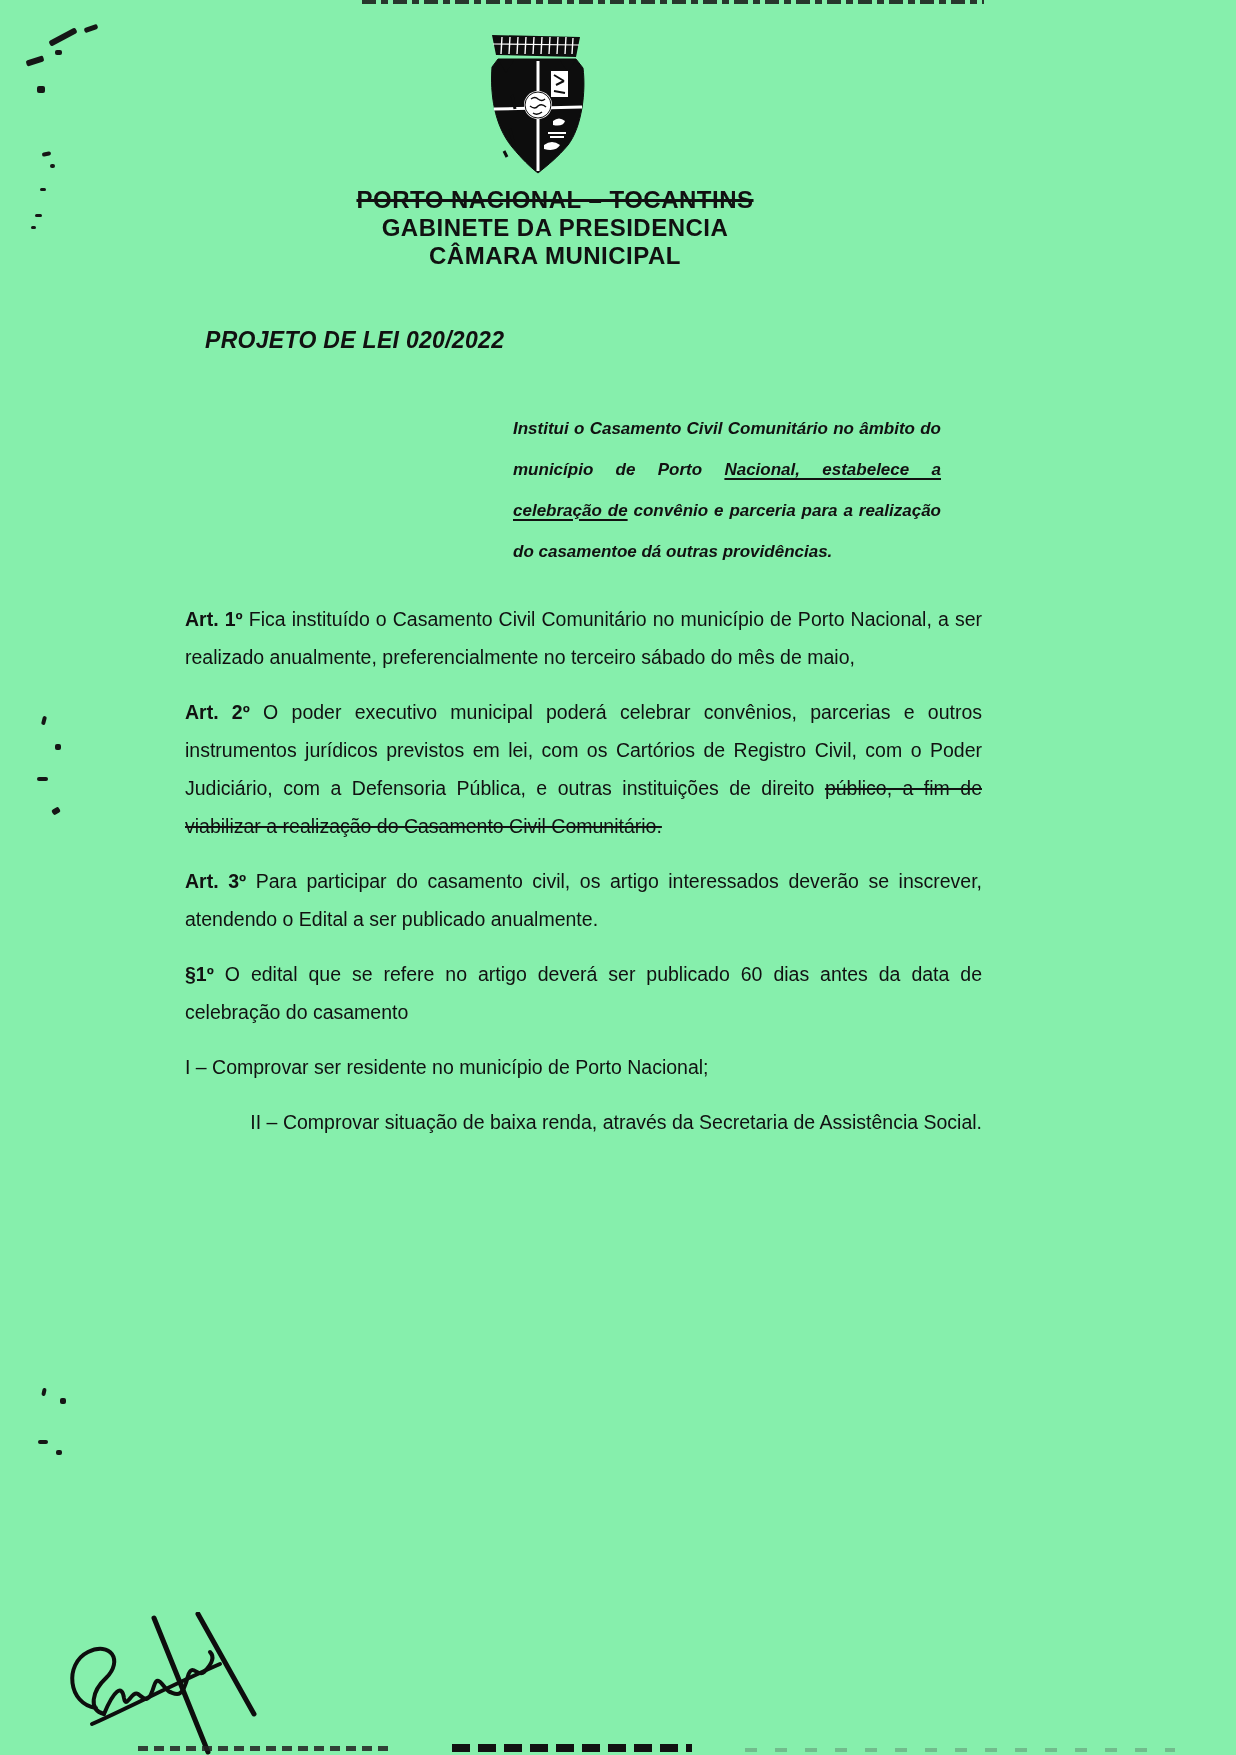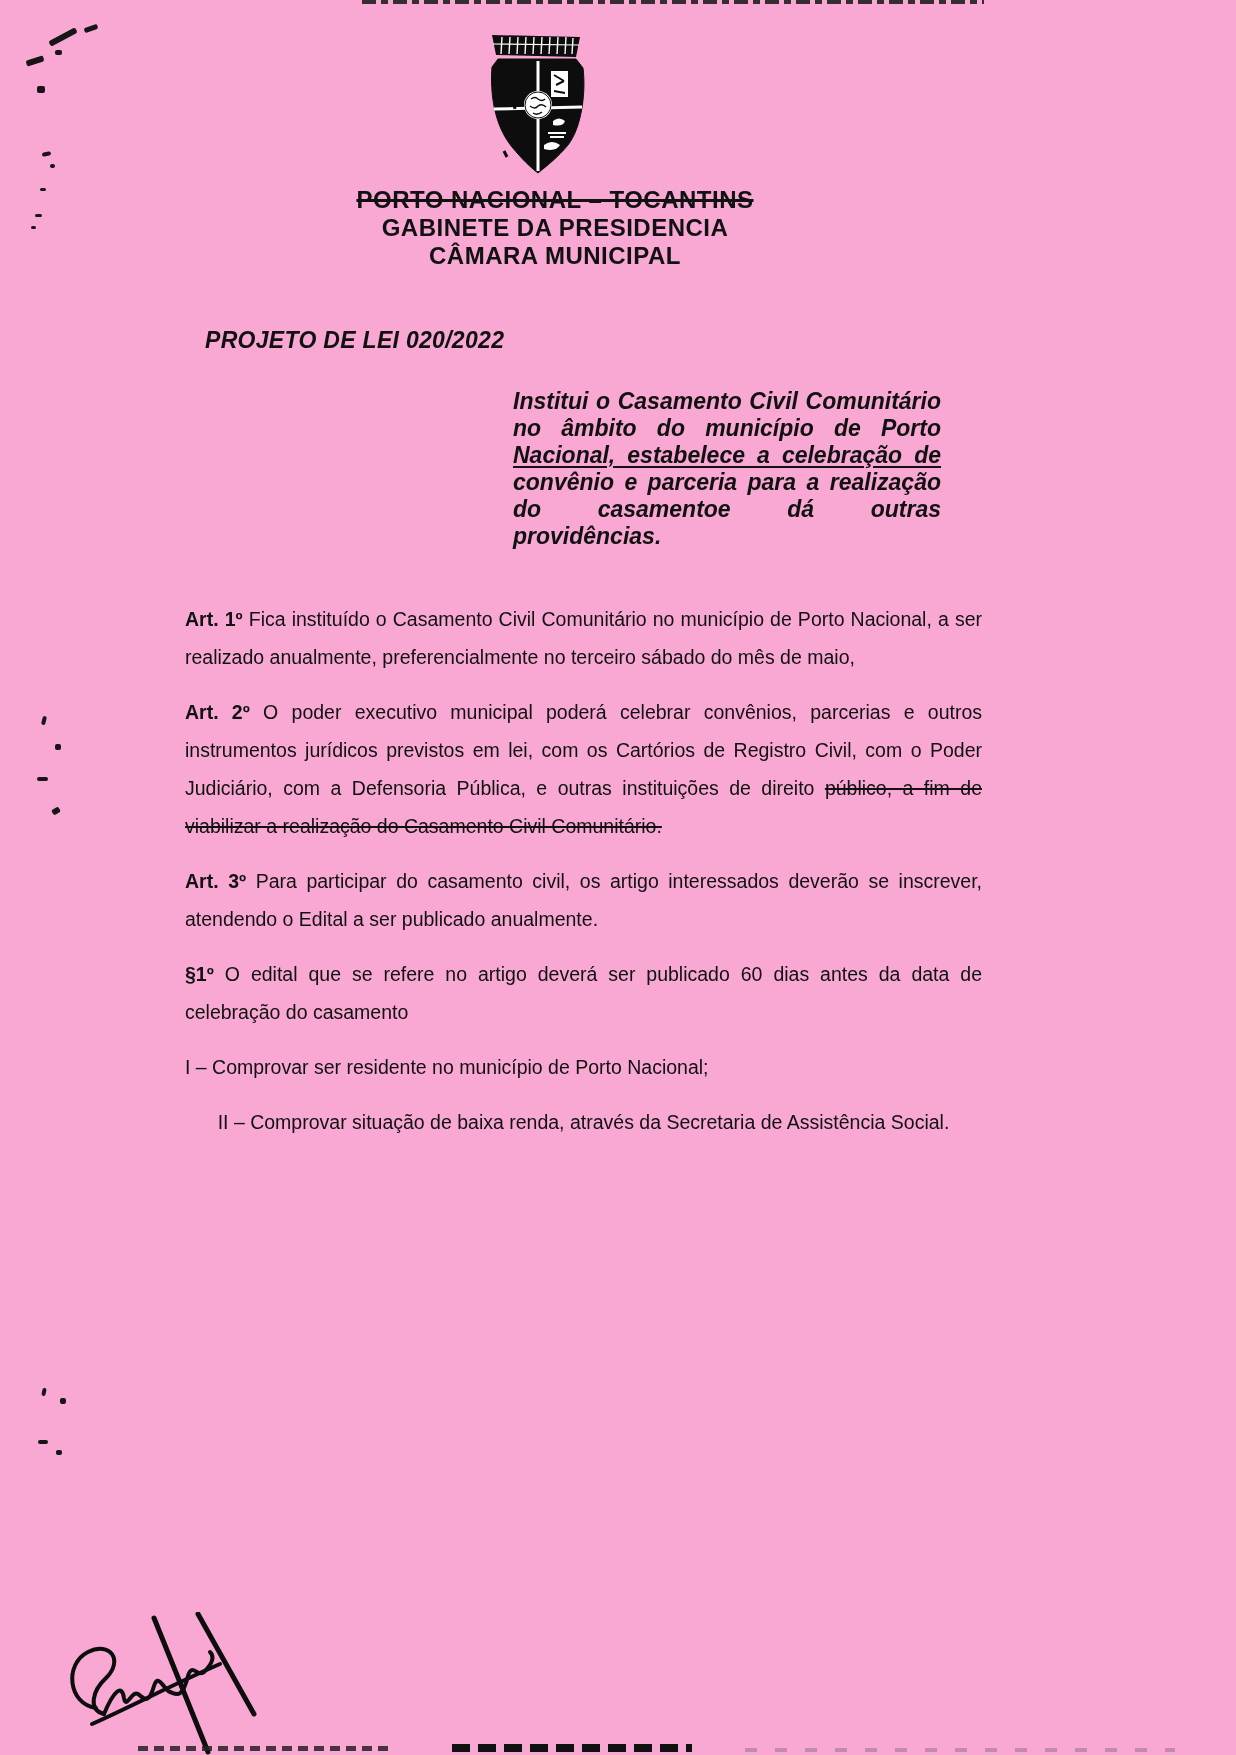--- a/index.html
+++ b/index.html
@@ -5,21 +5,21 @@
   html,body{margin:0;padding:0;}
   body{
     width:1236px;height:1755px;
     background:#f2f2f0;
     font-family:"Liberation Sans", sans-serif;
     color:#111;
   }
   .page{
     position:relative;
     width:1236px;height:1755px;
-    background:#f9a8d4;
+    background:#86efac;
     overflow:hidden;
   }
   
   .torn-top{
     position:absolute;top:0;left:362px;width:622px;height:4px;
     background:repeating-linear-gradient(90deg,#161616 0 14px,transparent 14px 19px,#161616 19px 26px,transparent 26px 31px);
     opacity:.85;
   }
   .speck{position:absolute;background:#161616;border-radius:2px;}
   .footer-frag{position:absolute;}
@@ -44,42 +44,42 @@
     text-align:center;font-weight:bold;
     font-size:24px;line-height:28px;letter-spacing:.5px;
   }
   .header-block .strike{text-decoration:line-through;text-decoration-thickness:3px;}
   .doc-title{
     position:absolute;left:205px;top:327px;
     font-weight:bold;font-size:23px;letter-spacing:.3px;font-style:italic;
   }
   
   .ementa{
-    position:absolute;left:513px;top:388px;width:428px;
+    position:absolute;left:513px;top:408px;width:428px;
     font-weight:bold;font-style:italic;
-    font-size:23px;line-height:27px;
+    font-size:17px;line-height:41px;
     text-align:justify;
   }
   .ementa .wavy-under{
     text-decoration:underline;
     text-decoration-thickness:2px;
     text-underline-offset:3px;
   }
   
   .body-text{
     position:absolute;left:145px;top:600px;width:797px;
     font-size:19.5px;line-height:38px;text-align:justify;margin-left:40px;
   }
   .body-text p{margin:0 0 17px 0;}
   .lbl{font-weight:bold;}
   .smudge{
     text-decoration:line-through;
     text-decoration-thickness:2px;
   }
-  .hanging{padding-left:42px;text-indent:-42px;text-align:center;}
+  .hanging{padding-left:42px;text-indent:-42px;text-align:right;}
   
   .signature{position:absolute;left:58px;top:1612px;width:210px;height:143px;}
 </style>
 </head>
 <body>
 
 <div class="page">
 
   <div class="torn-top"></div>
 

